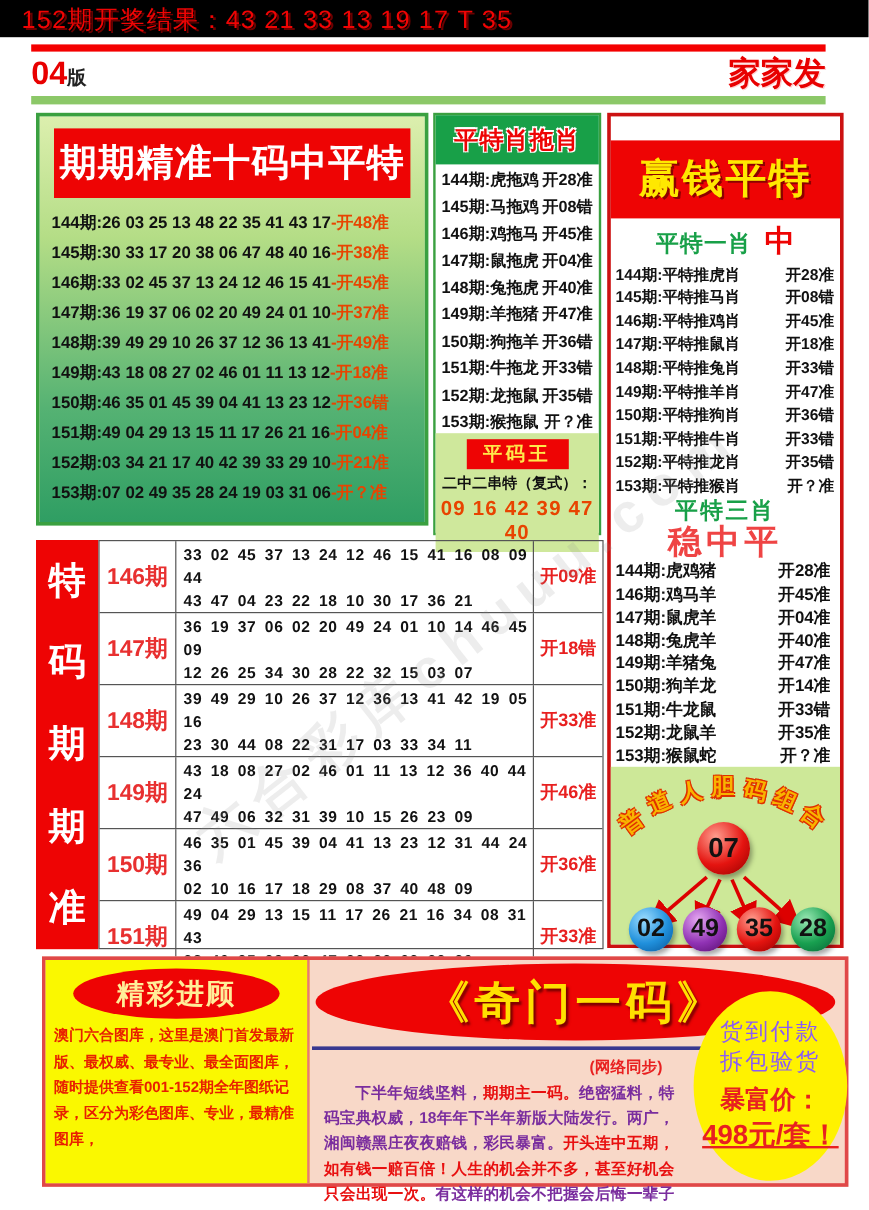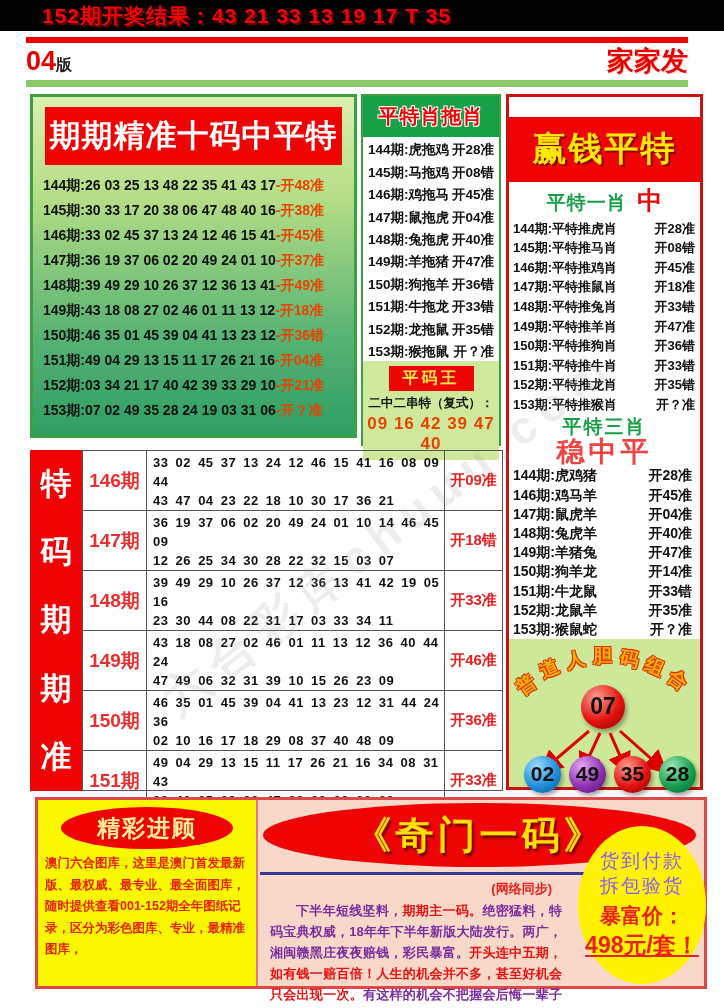--- a/index.html
+++ b/index.html
@@ -1,21 +1,21 @@
 <!DOCTYPE html>
 <html><head>
 <meta charset="utf-8">
 <style>
   html,body{margin:0;padding:0;background:#fff;}
   #page{position:relative;width:724px;height:1008px;background:#fff;overflow:hidden;
         font-family:"Liberation Sans",sans-serif;}
   
   .topbar{position:absolute;left:0;top:0;width:724px;height:31px;background:#000;
           display:flex;align-items:center;}
-  .topbar span{color:#f00404;font-size:21px;font-weight:bold;margin-left:42px;letter-spacing:1px;
+  .topbar span{color:#f00404;font-size:21px;font-weight:normal;margin-left:18px;letter-spacing:1px;
           text-shadow:2px 2px 0 #6a0000;}
   .redline{position:absolute;left:26px;top:37px;width:662px;height:6px;background:#f40000;}
   .masthead{position:absolute;left:26px;top:44px;width:662px;height:34px;
             display:flex;justify-content:space-between;align-items:center;}
   .edition{font-size:27px;font-weight:bold;color:#e80000;}
   .edition .suffix{font-size:16px;color:#222;font-weight:bold;}
   .brand{font-size:27px;font-weight:bold;color:#e80000;text-shadow:1px 1px 0 #ffd0d0;}
   .greenline{position:absolute;left:26px;top:80px;width:662px;height:7px;background:#8cc868;}
   
   .box-ten{position:absolute;left:30px;top:94px;width:327px;height:344px;

